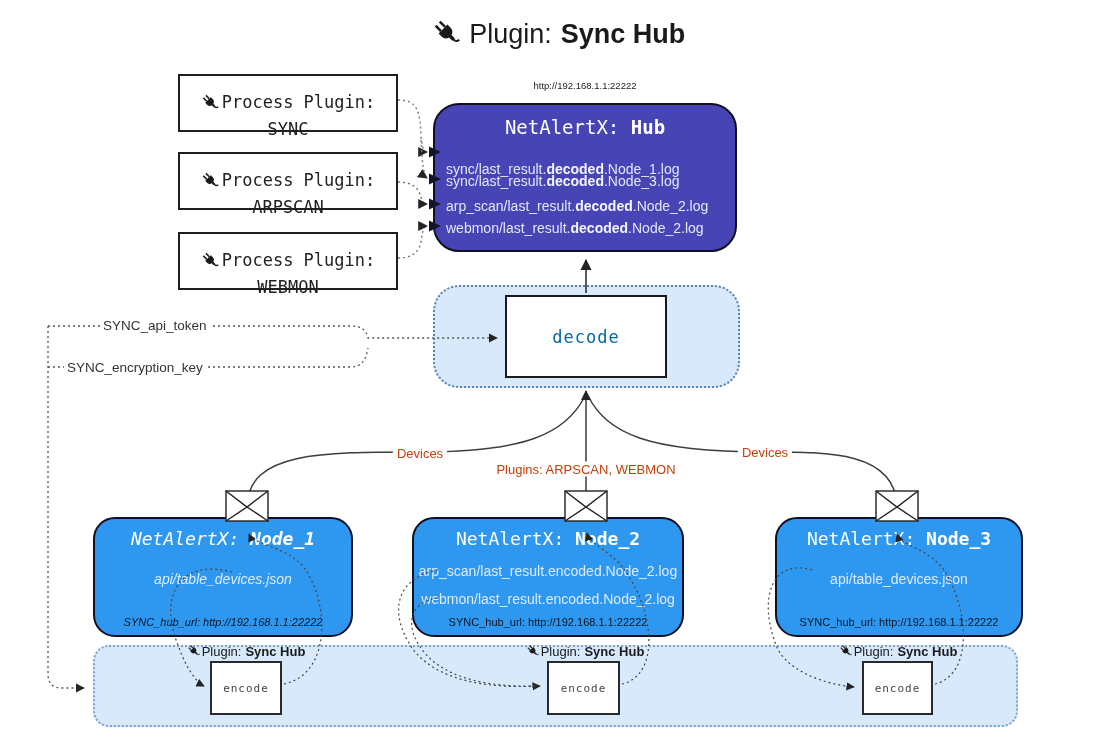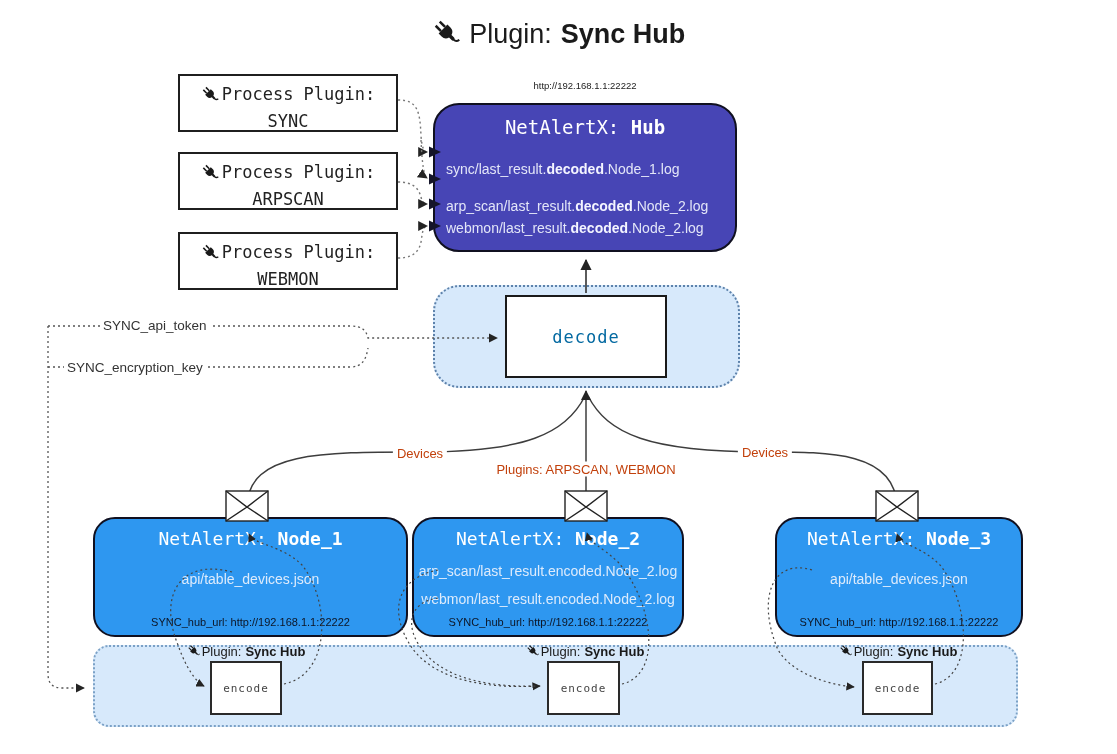--- a/index.html
+++ b/index.html
@@ -6,21 +6,21 @@
   #canvas{position:relative;width:1117px;height:754px;background:#fff;overflow:hidden;
           font-family:"Liberation Sans",sans-serif;color:#222;}
   .abs{position:absolute;}
   
   .title{left:0;right:0;top:18px;text-align:center;font-size:27px;color:#1a1a1a;}
   .title b{margin-left:9px;}
   .plug-icon{display:inline-block;vertical-align:-5px;color:#1a1a1a;}
   
   .pbox{width:220px;height:58px;border:2px solid #1f1f1f;background:#fff;
         font-family:"DejaVu Sans Mono","Liberation Mono",monospace;font-size:17px;
-        text-align:center;line-height:1.6;padding-top:5px;box-sizing:border-box;}
+        text-align:center;line-height:1.6;padding-top:13px;box-sizing:border-box;}
   .pbox .plug-icon{vertical-align:-4px;margin-right:2px;}
   .pb1{left:178px;top:74px;}
   .pb2{left:178px;top:152px;}
   .pb3{left:178px;top:232px;}
   
   .hub-url{left:433px;top:80px;width:304px;text-align:center;font-size:9.5px;color:#222;}
   .hub{left:433px;top:103px;width:304px;height:149px;border-radius:26px;
        background:var(--hub_fill,#4745b5);border:2px solid #101020;box-sizing:border-box;}
   .hub-title{left:0;right:0;top:11px;text-align:center;color:#fff;
              font-family:"DejaVu Sans Mono","Liberation Mono",monospace;font-size:19px;}
@@ -39,21 +39,21 @@
   .tok-key{left:64px;top:360px;}
   
   .edge-label{font-size:13px;color:#c2410c;background:#fff;padding:0 4px;white-space:nowrap;
               transform:translate(-50%,-50%);z-index:3;}
   .dev-l{left:420px;top:453px;}
   .dev-r{left:765px;top:452px;}
   .plug-mid{left:586px;top:469px;}
   
   .node{height:120px;border-radius:22px;background:var(--node_fill,#2e97f0);
         border:2px solid #101020;box-sizing:border-box;top:517px;}
-  .n1{left:93px;width:315px;}
+  .n1{left:93px;width:260px;font-style:italic;}
   .n2{left:412px;width:272px;}
   .n3{left:775px;width:248px;}
   .node-title{left:0;right:0;top:9px;text-align:center;color:#fff;
               font-family:"DejaVu Sans Mono","Liberation Mono",monospace;font-size:18px;white-space:nowrap;}
   .node-file{left:0;right:0;text-align:center;font-size:14px;color:#ddebfc;white-space:nowrap;}
   .nf-single{top:52px;}
   .nf-a{top:44px;} .nf-b{top:72px;}
   .node-huburl{left:0;right:0;bottom:7px;text-align:center;font-size:11px;color:#0d1626;}
   
   .encode-panel{left:93px;top:645px;width:925px;height:82px;border-radius:16px;
@@ -111,20 +111,21 @@
     <div><svg class="plug-icon" width="19" height="19">
           <use href="#plug"></use>
         </svg><span>Process Plugin:</span></div>
     <div>WEBMON</div>
   </div>
 
   <div class="abs hub-url">http://192.168.1.1:22222</div>
   <div class="abs hub">
     <div class="abs hub-title"><span>NetAlertX: </span><b>Hub</b></div>
     <div class="abs hub-file hf0"><span>sync/last_result.</span><b>decoded</b><span>.Node_1.log</span></div>
+    <div class="abs hub-file hf1"><span>sync/last_result.</span><b>decoded</b><span>.Node_3.log</span></div>
     <div class="abs hub-file hf2"><span>arp_scan/last_result.</span><b>decoded</b><span>.Node_2.log</span></div>
     <div class="abs hub-file hf3"><span>webmon/last_result.</span><b>decoded</b><span>.Node_2.log</span></div>
   </div>
 
   <div class="abs decode-panel"></div>
   <div class="abs decode-box">decode</div>
 
   <div class="abs token tok-api">SYNC_api_token</div>
   <div class="abs token tok-key">SYNC_encryption_key</div>
 

